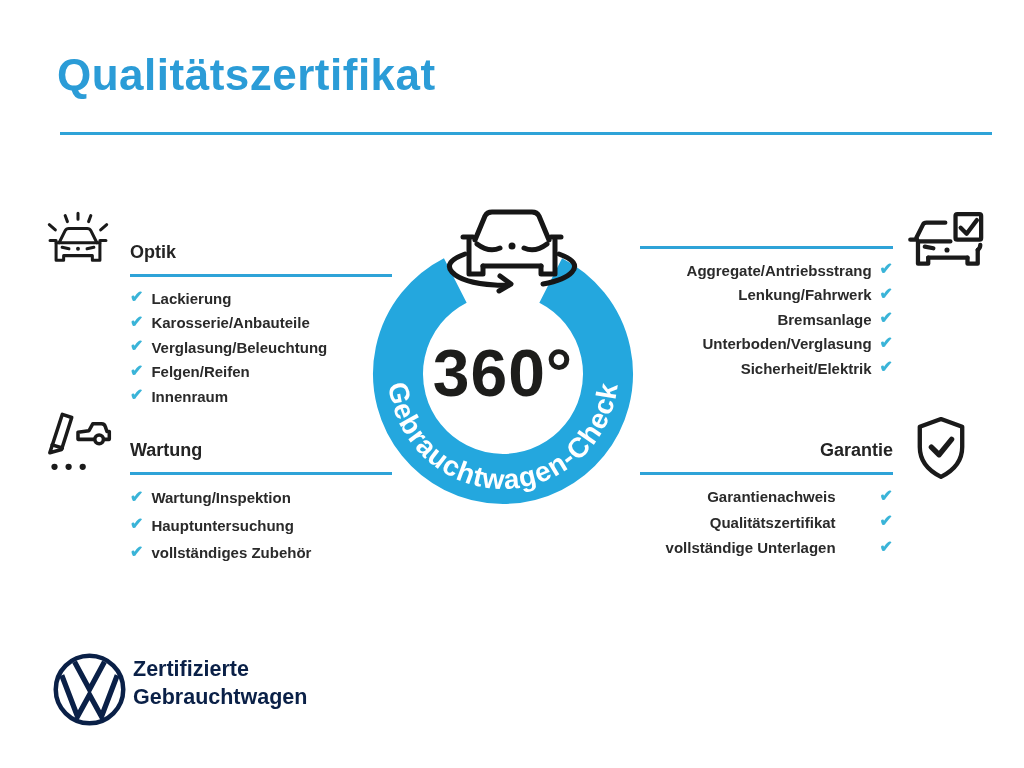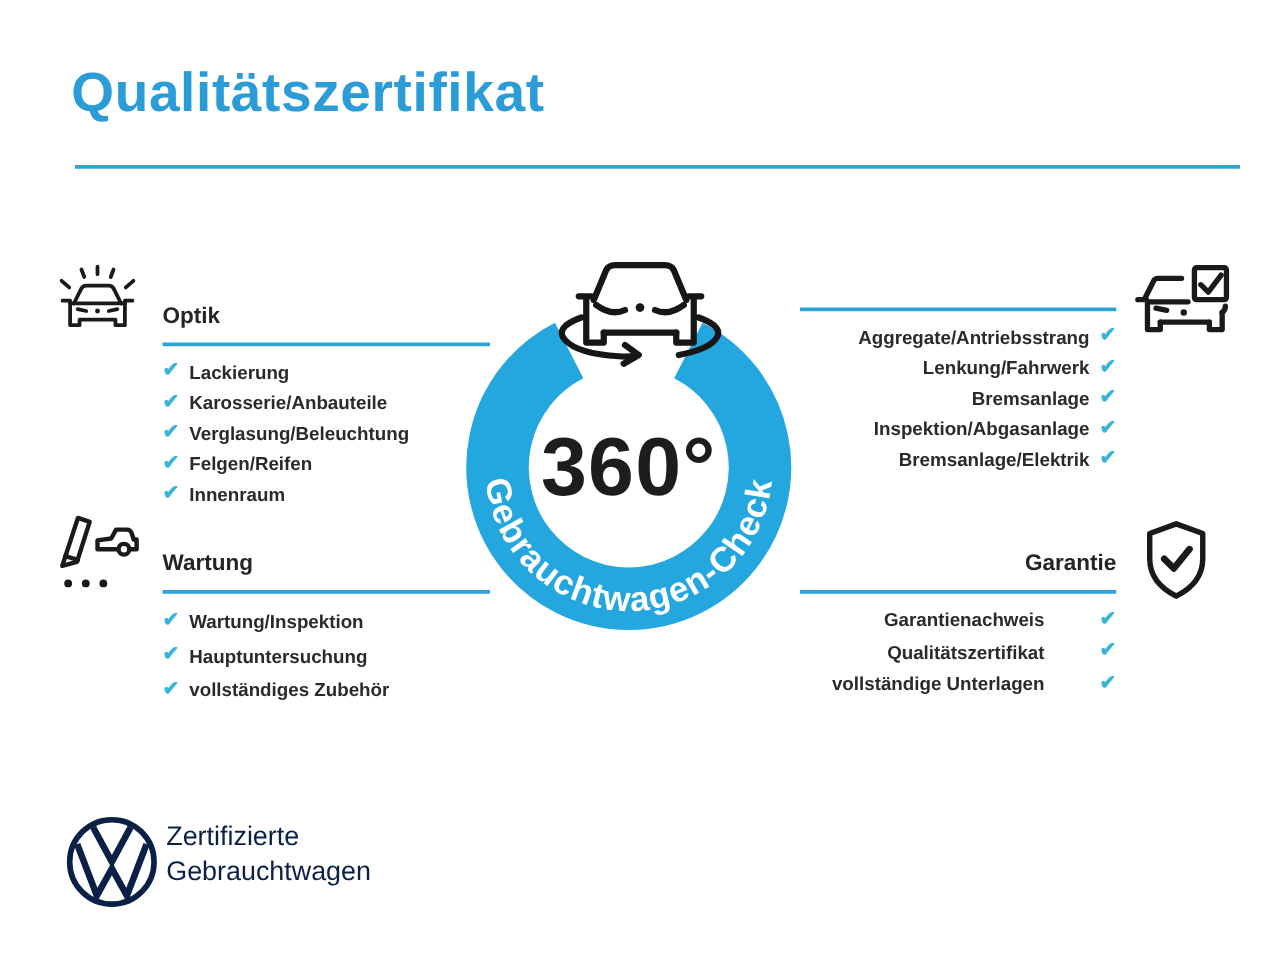--- a/index.html
+++ b/index.html
@@ -27,21 +27,21 @@
 
   
   .abs{position:absolute;}
   svg{display:block;}
   svg text{font-family:"Liberation Sans", sans-serif;}
   .ring-label-text{font-size:28px;font-weight:bold;fill:#ffffff;letter-spacing:1px;}
   .deg-text{font-size:66px;font-weight:bold;fill:#1d1d1b;letter-spacing:1px;}
 
   
   .brand{position:absolute;left:133px;top:656px;font-size:21.5px;line-height:27.5px;
-         font-weight:normal;color:#0a2047;}
+         font-weight:bold;color:#0a2047;}
 </style>
 </head>
 <body>
 
 <div id="stage">
 
   <div class="title">Qualitätszertifikat</div>
   <div class="main-rule"></div>
 
   <svg class="abs" style="left:363px;top:234px;" width="280" height="280" viewBox="0 0 280 280">
@@ -163,25 +163,25 @@
         </li>
         <li class="item">
           <span>Lenkung/Fahrwerk</span>
           <span class="chk">✔</span>
         </li>
         <li class="item">
           <span>Bremsanlage</span>
           <span class="chk">✔</span>
         </li>
         <li class="item">
-          <span>Inspektion/Abgasanlage</span>
-          <span class="chk">✔</span>
-        </li>
-        <li class="item">
-          <span>Bremsanlage/Elektrik</span>
+          <span>Unterboden/Verglasung</span>
+          <span class="chk">✔</span>
+        </li>
+        <li class="item">
+          <span>Sicherheit/Elektrik</span>
           <span class="chk">✔</span>
         </li>
       </ul>
   </div>
 
   <div class="section right" style="left:640px;top:436px;">
     <h2 class="sec-title">Garantie</h2>
     <div class="sec-rule"></div>
     <ul class="sec-list list-med">
         <li class="item">

